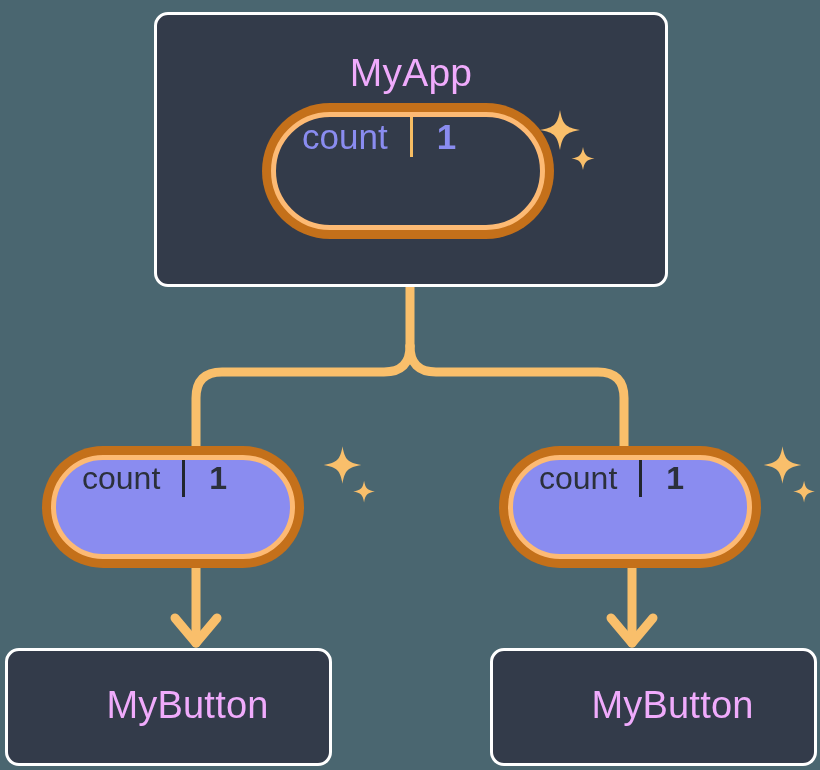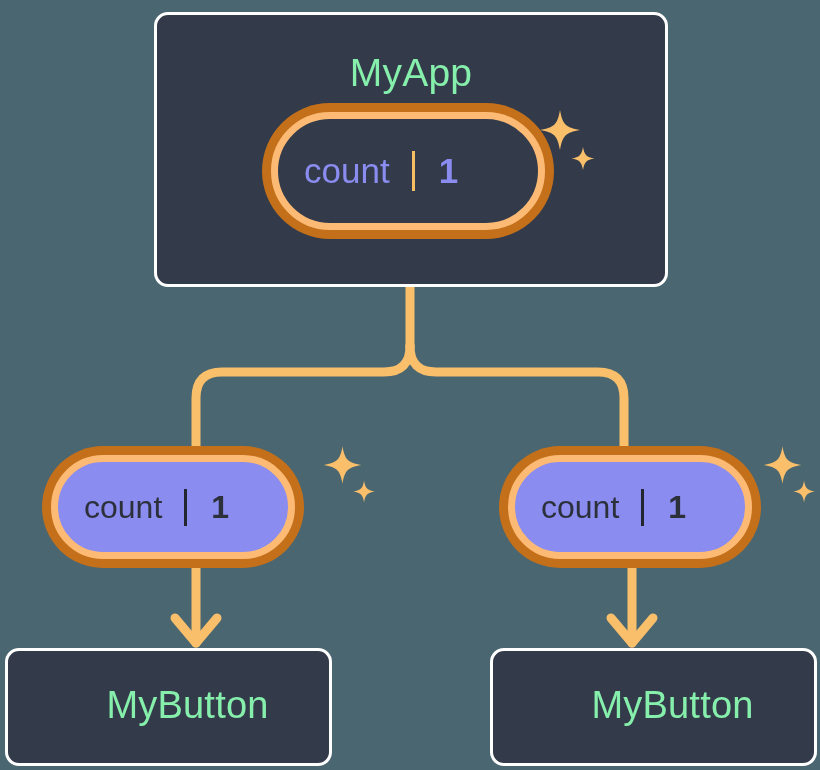--- a/index.html
+++ b/index.html
@@ -37,21 +37,21 @@
     box-sizing: border-box;
     background: #333b4a;
     border: 3px solid #ffffff;
     border-radius: 14px;
   }
   .comp-title {
     position: absolute;
     left: 0;
     right: 0;
     text-align: center;
-    color: #86efac;
+    color: #f0abfc;
     font-weight: 400;
     letter-spacing: 0.2px;
     white-space: nowrap;
   }
 
   #box-myapp {
     left: 154px;
     top: 12px;
     width: 514px;
     height: 275px;
@@ -78,24 +78,24 @@
     font-size: 38px;
     padding-left: 38px;
   }
 
   
   .capsule {
     position: absolute;
     z-index: 3;
     box-sizing: border-box;
     display: flex;
-    align-items: center;
+    align-items: flex-start;
     border-radius: 999px;
     
-    border: 7px solid #fdba74;
+    border: 5px solid #fdba74;
     box-shadow: 0 0 0 9px #c4701a;
   }
   .capsule .cell {
     display: flex;
     align-items: center;
     justify-content: center;
     box-sizing: border-box;
     white-space: nowrap;
   }
   .capsule .cell-key {

